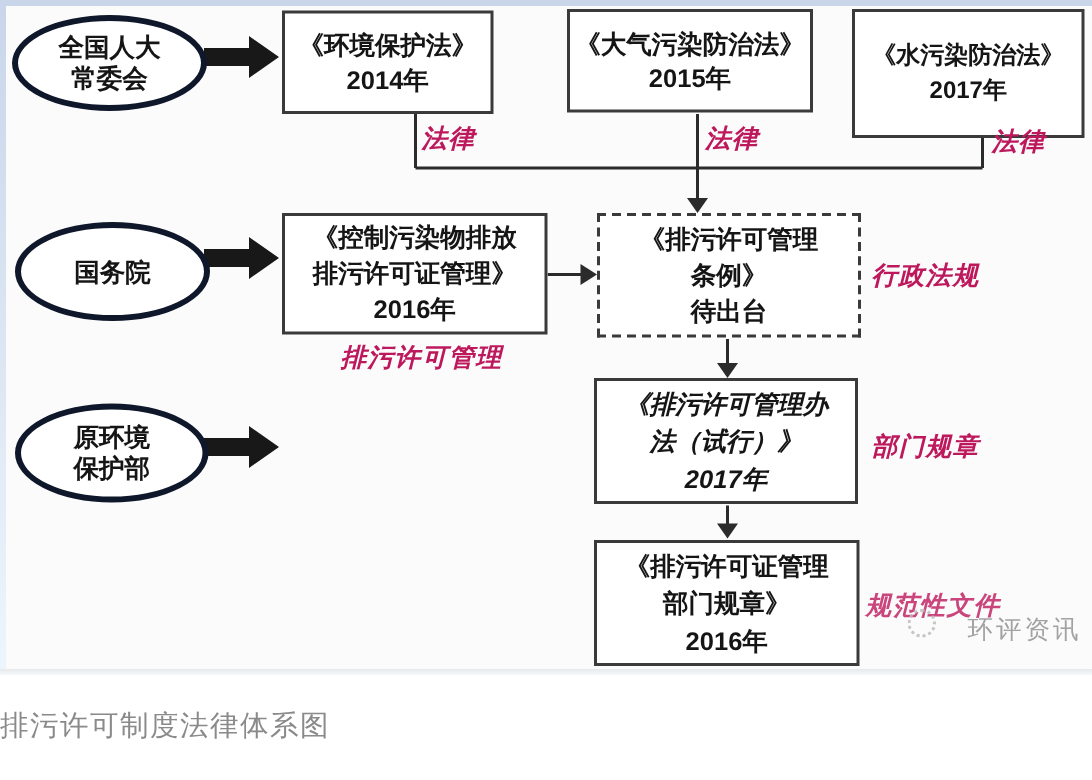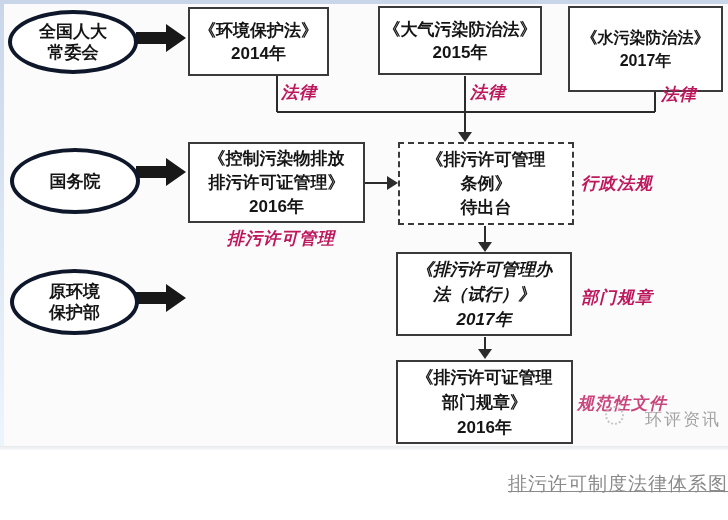--- a/index.html
+++ b/index.html
@@ -38,22 +38,22 @@
   .connector-svg{position:absolute;left:0;top:0;pointer-events:none;}
   .wm-logo{
     position:absolute; left:605px; top:406px; width:19px; height:19px;
     border:2px dotted #bdbdbd; border-radius:50%; box-sizing:border-box; opacity:.85;
   }
   .wm-text{
     position:absolute; left:629px; top:408px; font-size:17px; color:var(--watermark);
     letter-spacing:2px; white-space:nowrap; opacity:.95;margin-left:16px;
   }
   .caption{
-    position:absolute; left:0; top:471px; width:728px; text-align:right;
-    font-size:19px; font-weight:500; color:var(--caption); letter-spacing:1px;text-decoration:underline;
+    position:absolute; left:0; top:471px; width:728px; text-align:left;
+    font-size:19px; font-weight:500; color:var(--caption); letter-spacing:1px;
   }
 </style>
 </head>
 <body>
 
 <div class="stage">
 
   <div class="diagram-area">
 
     <div class="strip-top"></div>

